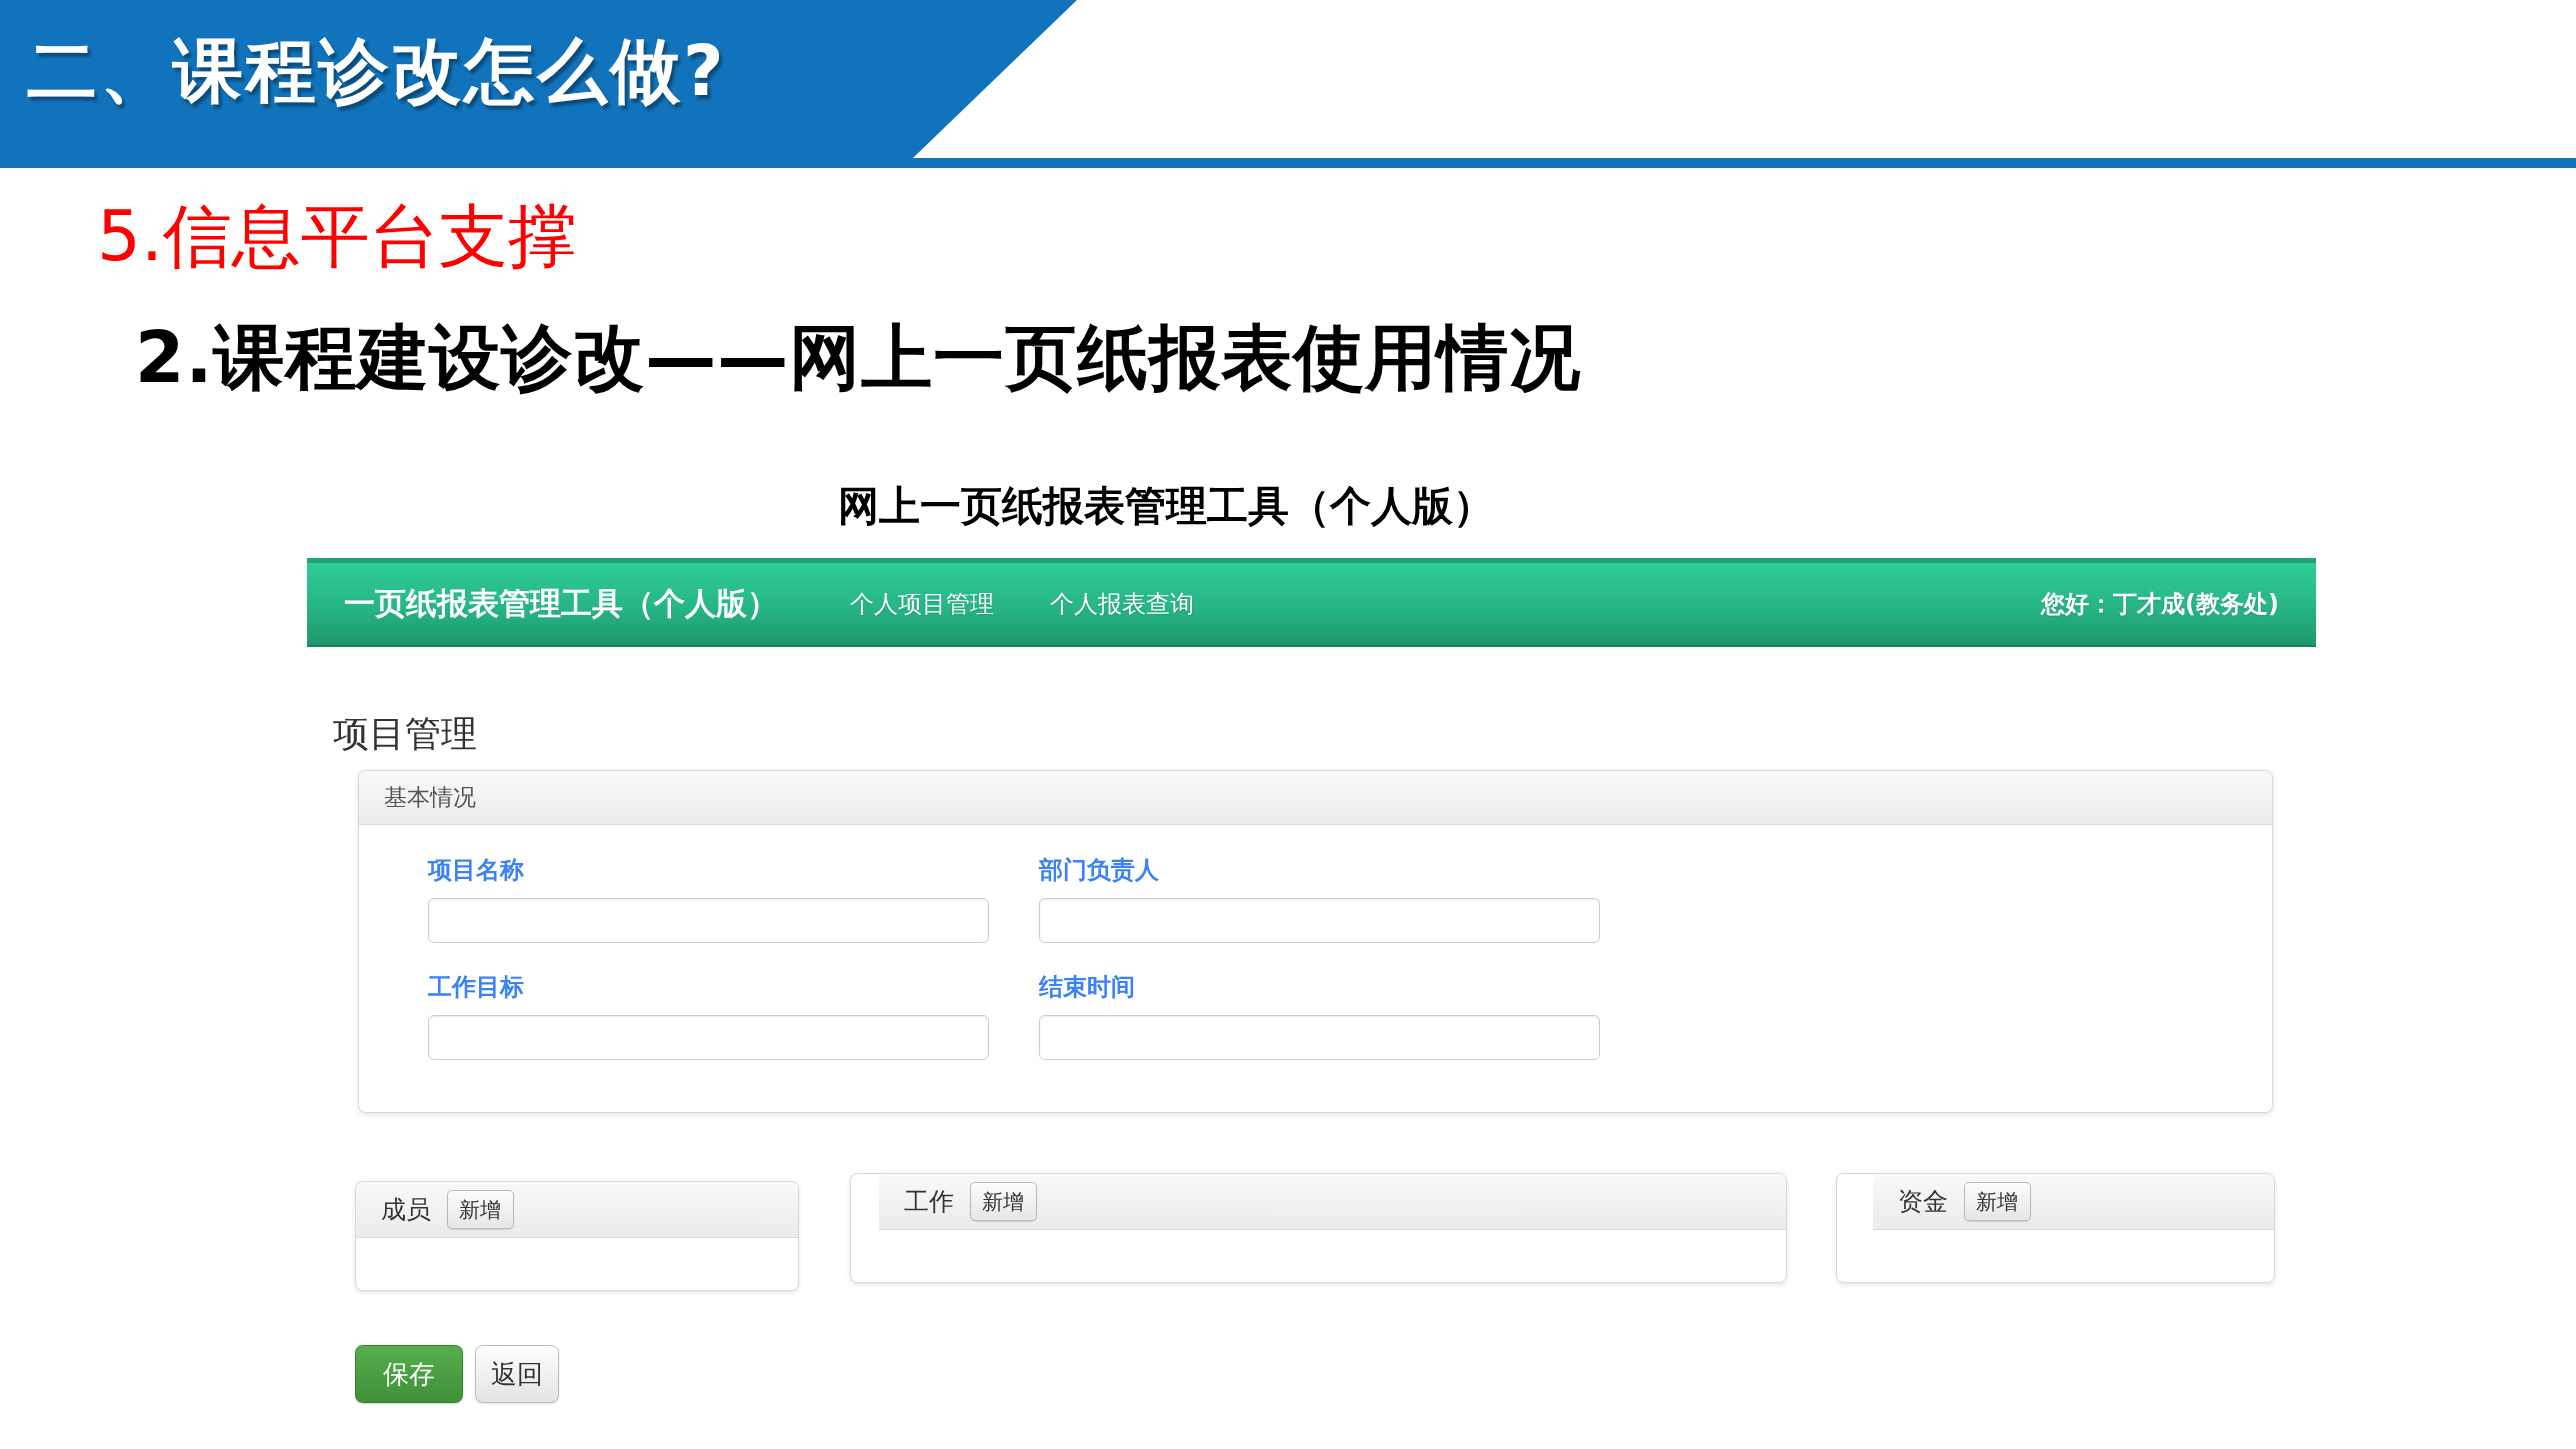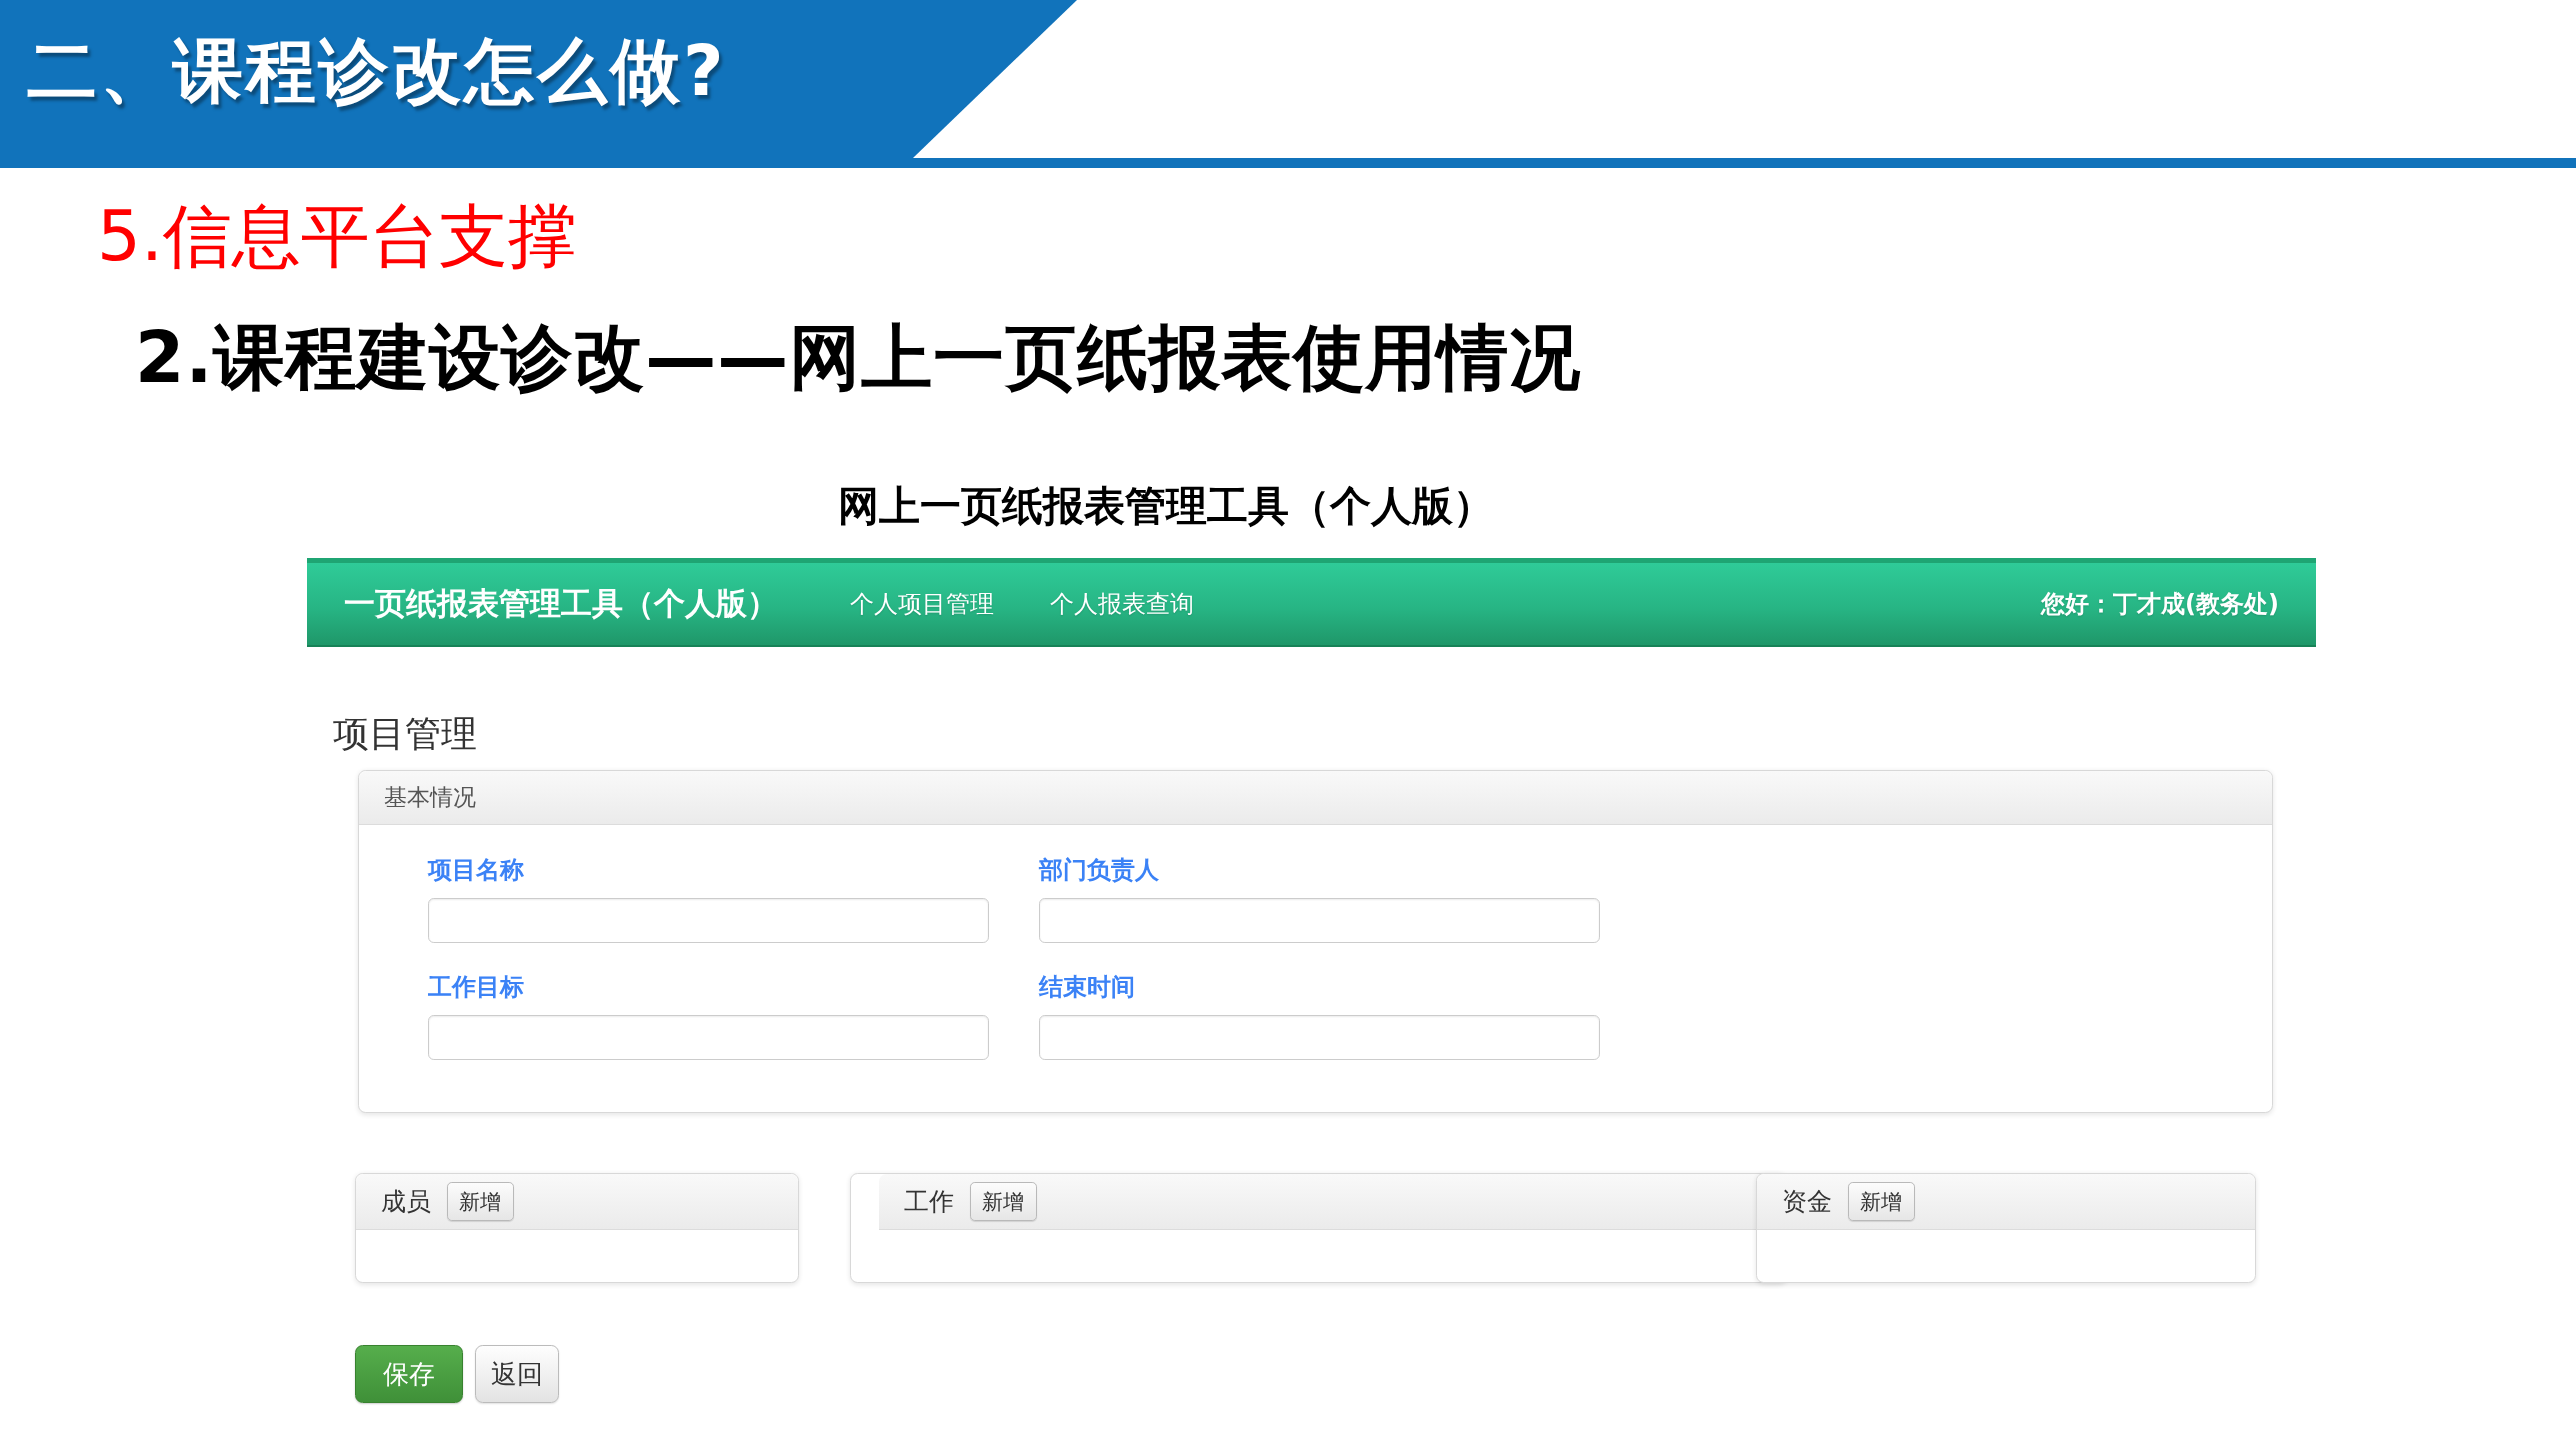--- a/index.html
+++ b/index.html
@@ -77,23 +77,23 @@
     font-size:23px; padding:0 11.6px; color:#333333; outline:none;
   }
   .field.pos-1 { left:69px;  top:83px;  }
   .field.pos-2 { left:680px; top:83px;  }
   .field.pos-3 { left:1282px;top:83px;  }
   .field.pos-4 { left:69px;  top:200px; }
   .field.pos-5 { left:680px; top:200px; }
 
   .panel-small { top:1173px; height:110px; }
   .panel-small .panel-header { height:56px; font-size:25px; color:#333333; gap:15.5px; }
-  .panel-small.members { left:355px;  width:444px; }
+  .panel-small.members { left:355px;  width:444px;margin-top:8px; }
   .panel-small.work    { left:850px;  width:937px;padding-left:28px; }
-  .panel-small.funds   { left:1756px; width:500px; }
+  .panel-small.funds   { left:1836px; width:439px;padding-left:36px; }
 
   .add-btn {
     font-family:inherit; font-size:21px; color:#333333;
     background:linear-gradient(180deg,#fcfcfc,#e6e6e6);
     border:1px solid #b9b9b9; border-radius:4.8px;
     padding:4.8px 11.6px; box-shadow:0 1px 1px rgba(0,0,0,0.12);
     cursor:pointer;
   }
 
   .btn { position:absolute; box-sizing:border-box; border-radius:7.7px; font-family:inherit; font-size:26px; cursor:pointer; }

